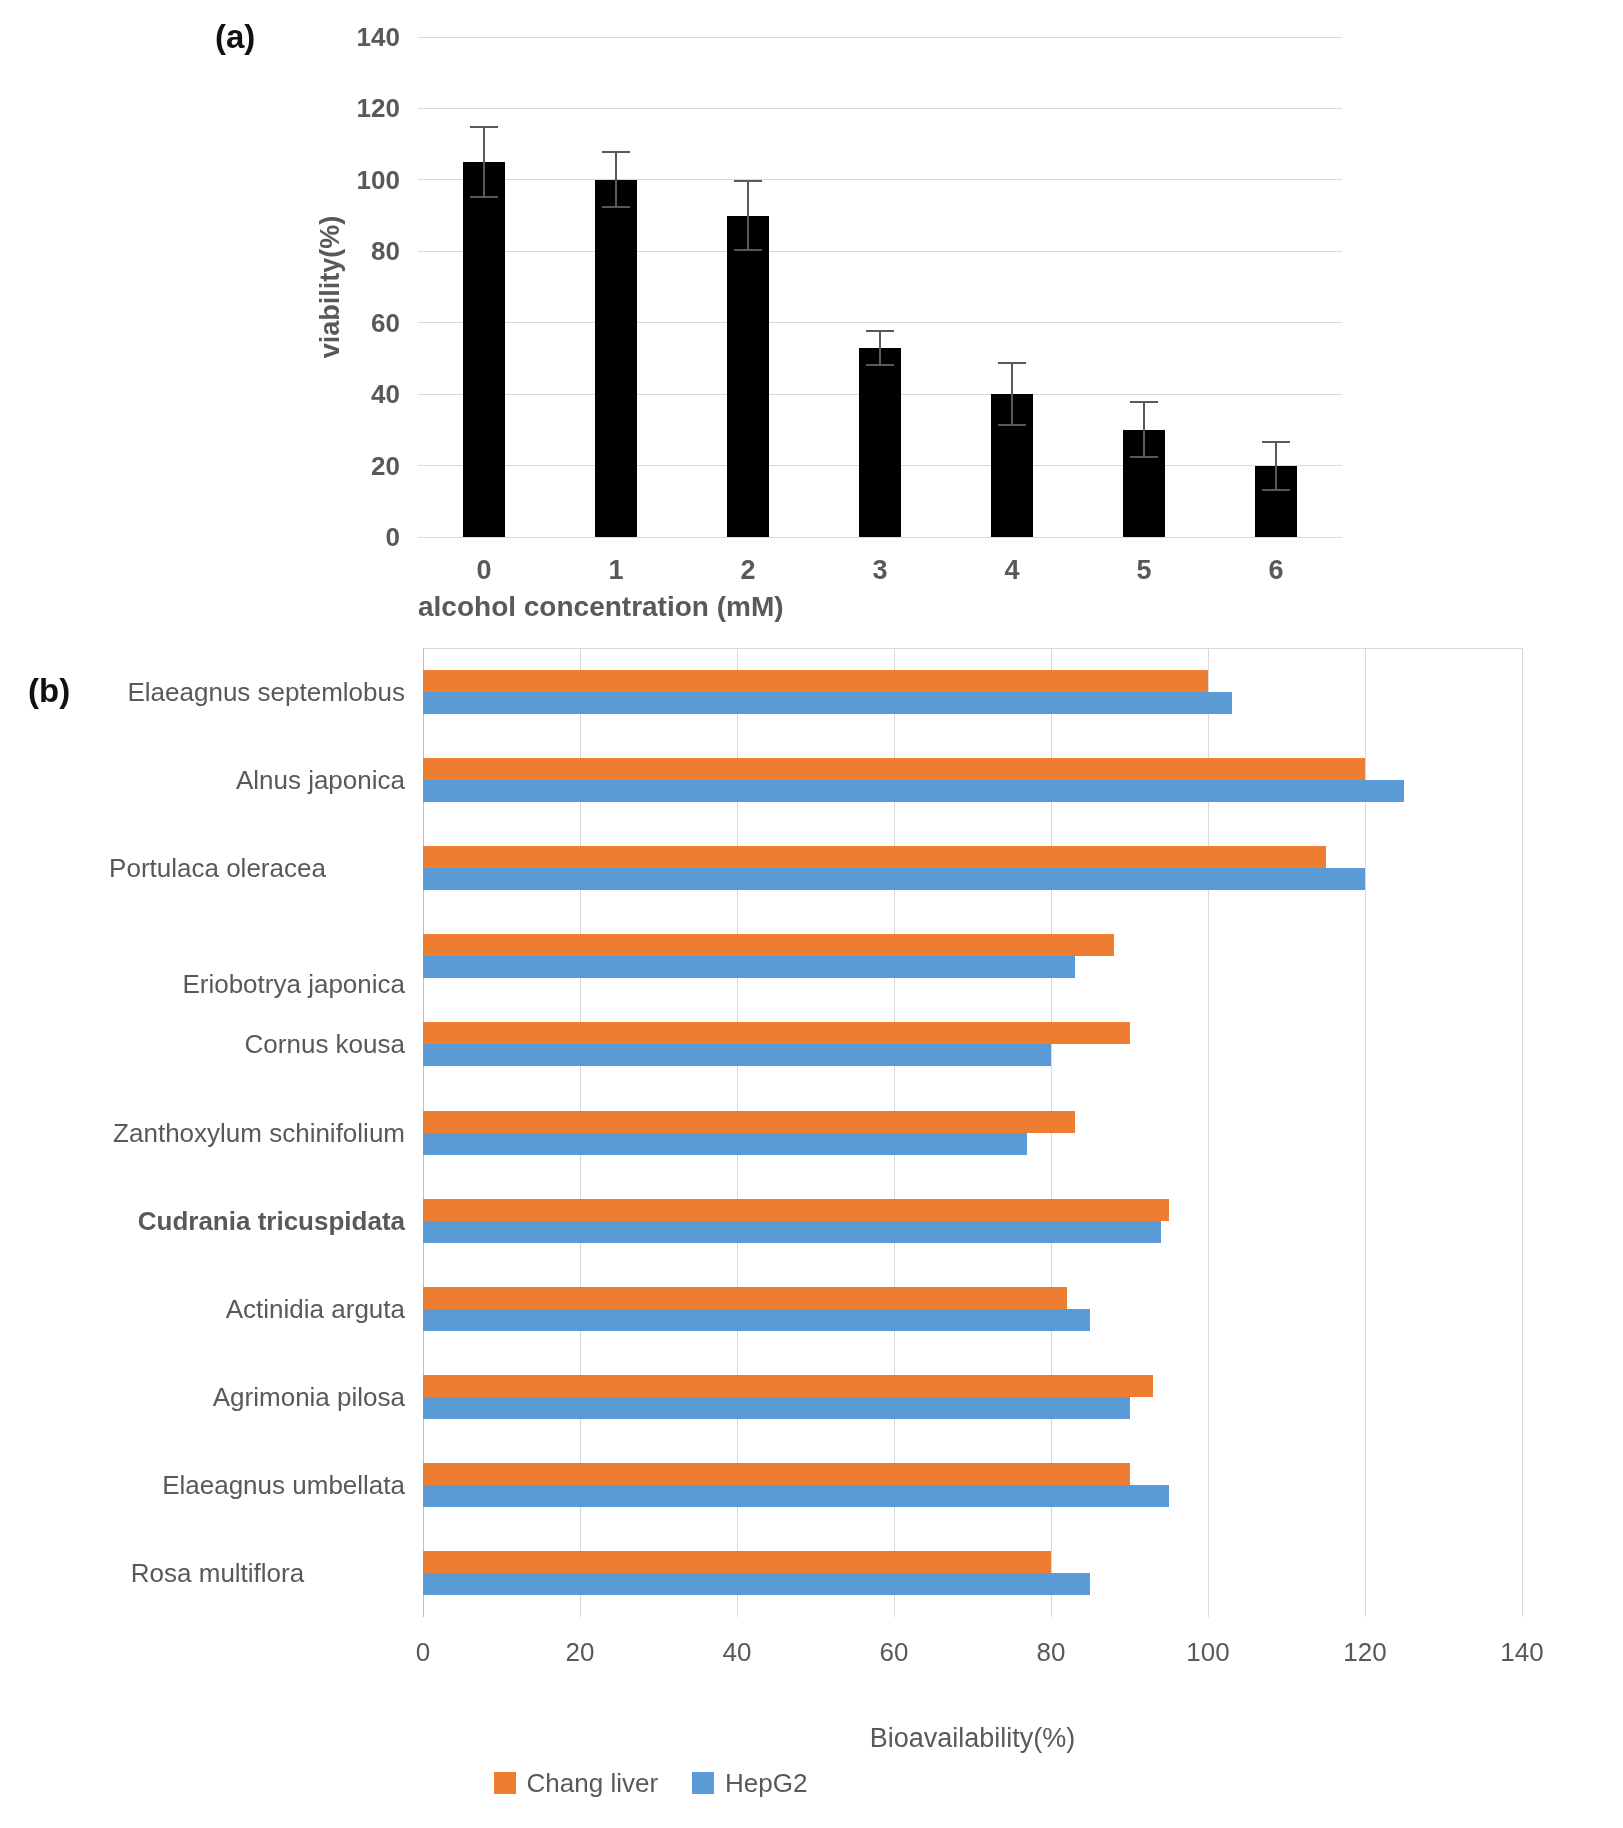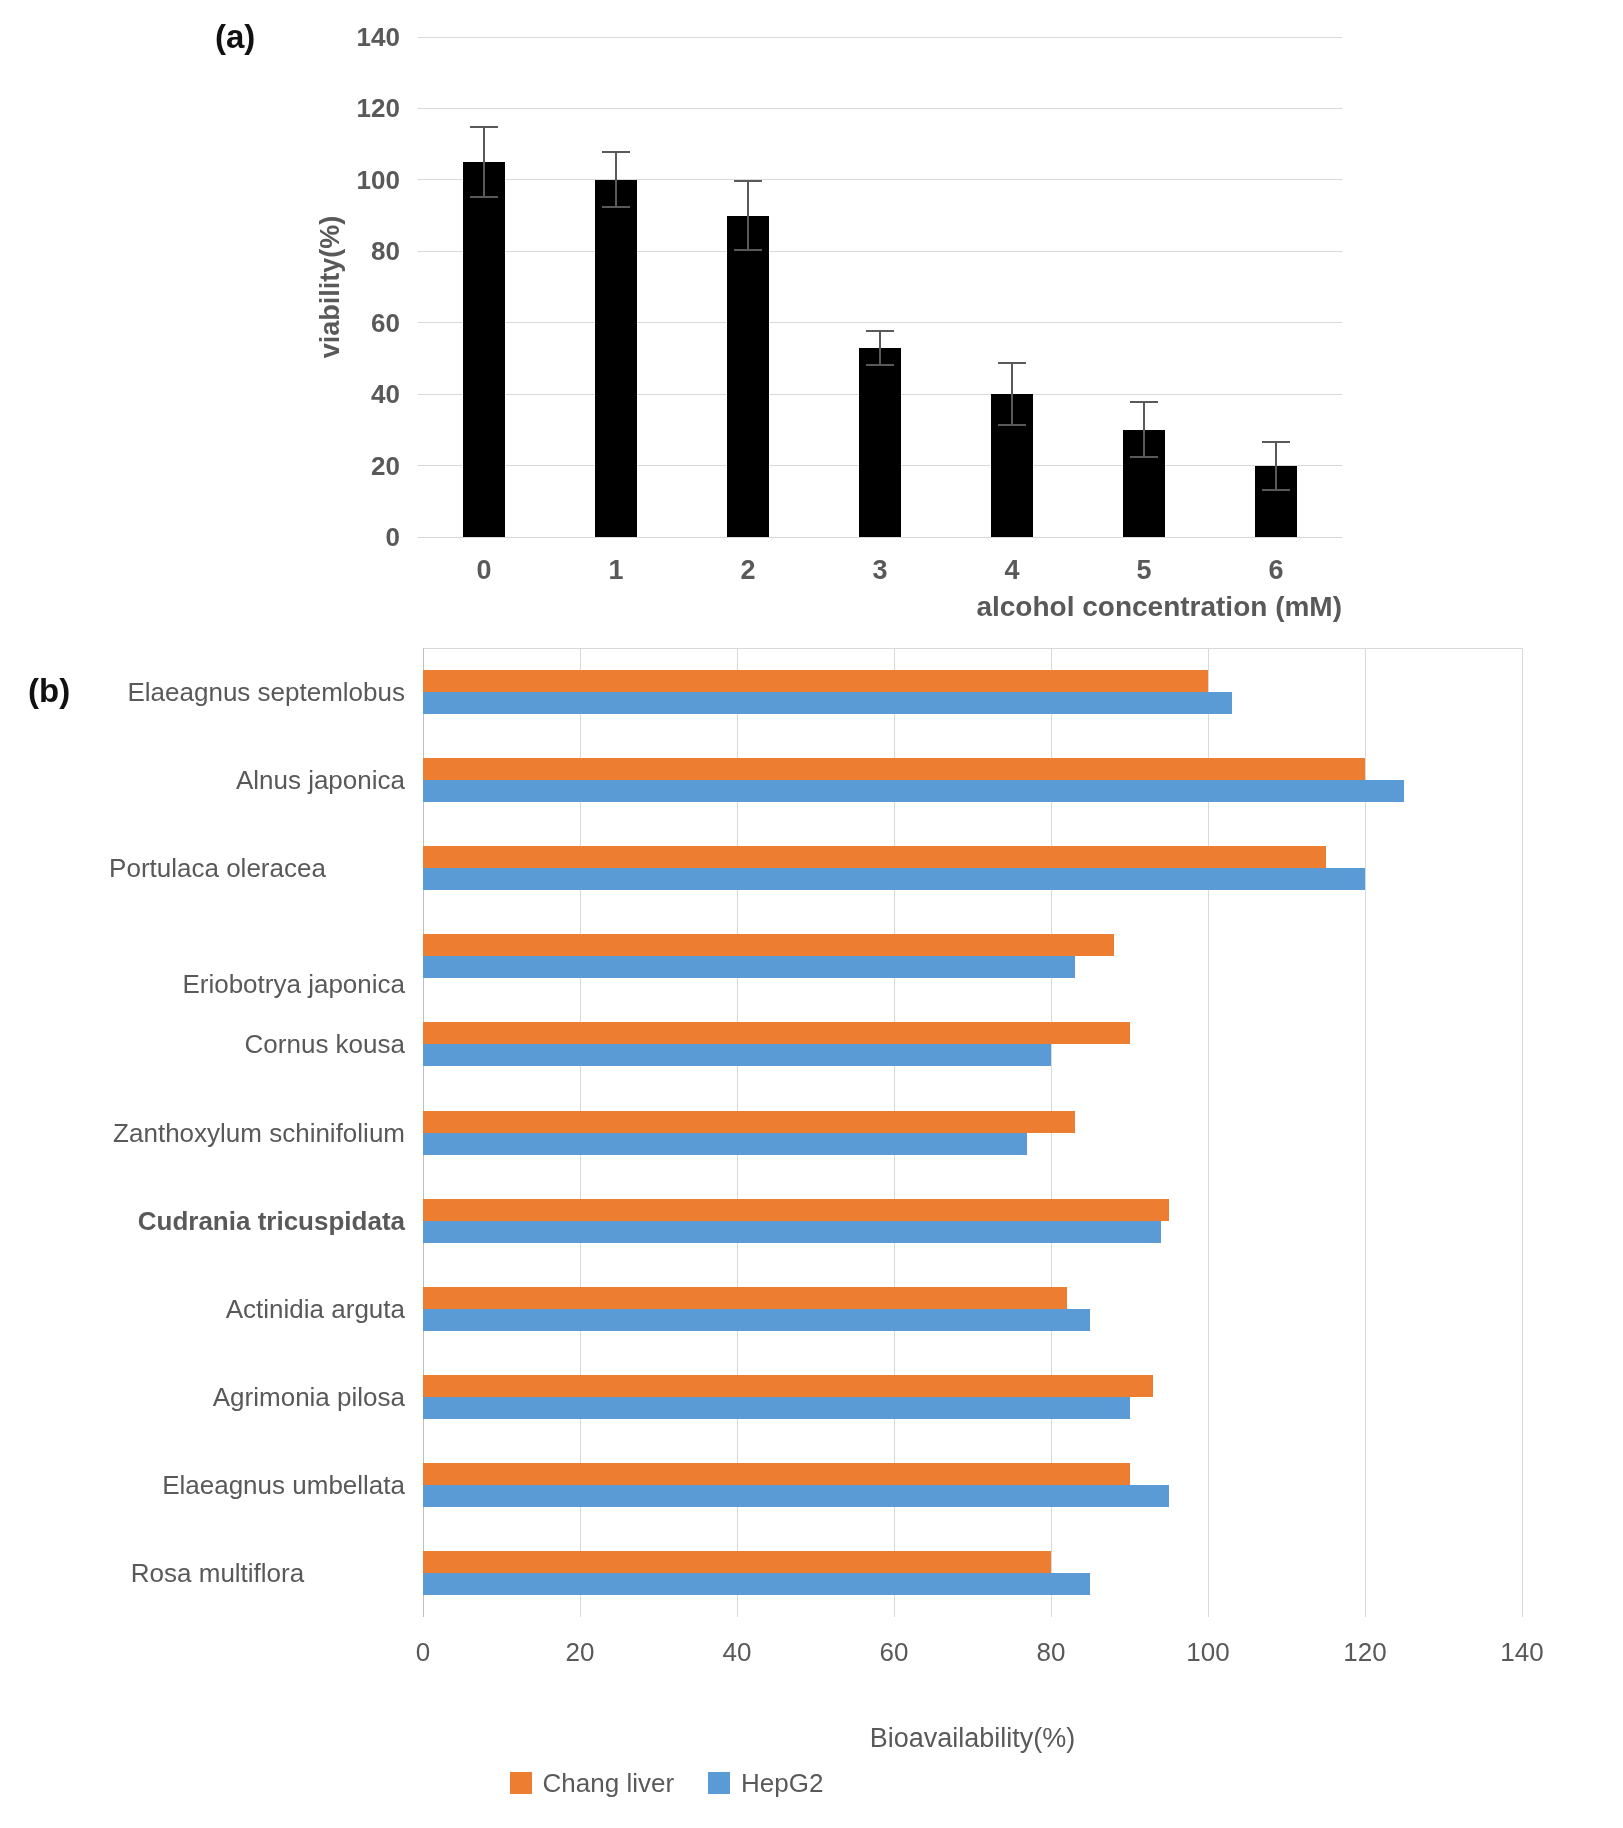--- a/index.html
+++ b/index.html
@@ -13,30 +13,30 @@
   .tick-a{position:absolute;font-size:26px;font-weight:700;color:#595959;text-align:right;line-height:34px;height:34px;}
   .xtick-a{position:absolute;font-size:27px;font-weight:700;color:#595959;text-align:center;line-height:34px;height:34px;}
   .bar-a{position:absolute;background:#000;}
   .errbar{position:absolute;}
   .errbar .ev{position:absolute;left:50%;top:0;bottom:0;width:2px;margin-left:-1px;background:#595959;}
   .errbar .ec{position:absolute;left:0;right:0;height:2px;background:#595959;}
   .errbar .ec.t{top:0;}
   .errbar .ec.b{bottom:0;}
   .ytitle-a{position:absolute;left:330px;top:287px;transform:translate(-50%,-50%) rotate(-90deg);
             font-size:27px;font-weight:700;color:#595959;white-space:nowrap;}
-  .xtitle-a{position:absolute;left:418px;top:591px;width:924px;text-align:right;
+  .xtitle-a{position:absolute;left:418px;top:591px;width:924px;text-align:left;
             font-size:28px;font-weight:700;color:#595959;}
   
   .cat-b{position:absolute;font-size:26px;color:#595959;text-align:right;line-height:34px;height:34px;white-space:nowrap;}
   .xtick-b{position:absolute;font-size:26px;color:#595959;text-align:center;line-height:34px;height:34px;}
   .bar-b{position:absolute;}
   .xtitle-b{position:absolute;left:423px;top:1695px;width:1099px;text-align:center;
             font-size:27px;color:#595959;margin-top:28px;}
   
-  #legend{position:absolute;left:16px;top:1770px;width:1301px;display:flex;justify-content:center;
+  #legend{position:absolute;left:0;top:1770px;width:1301px;display:flex;justify-content:center;
           align-items:center;gap:34px;}
   .legend-item{display:flex;align-items:center;gap:11px;}
   .swatch{width:22px;height:22px;display:inline-block;}
   .legend-label{font-size:26px;color:#595959;line-height:26px;}
 </style>
 </head>
 <body>
 
 <div id="page">
 

